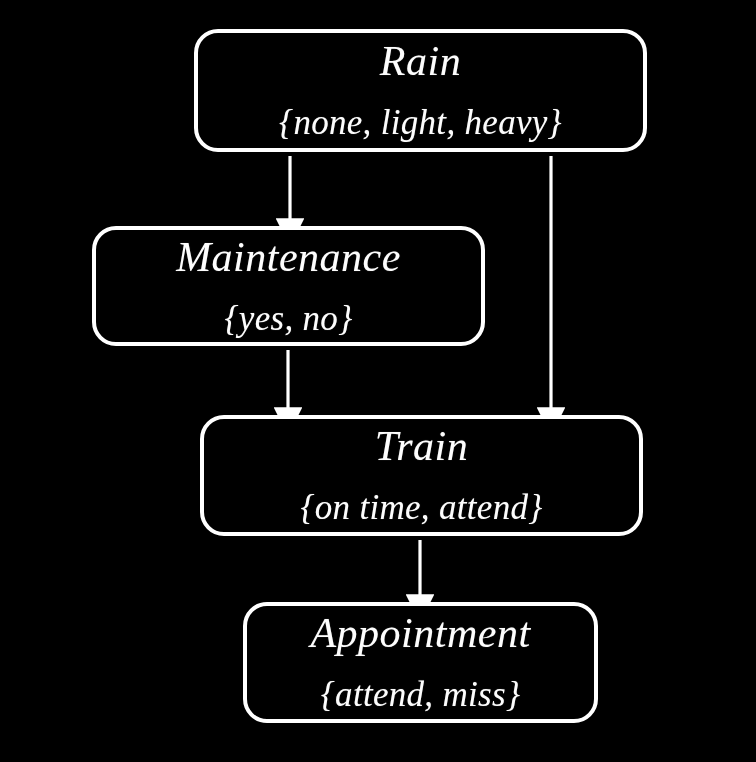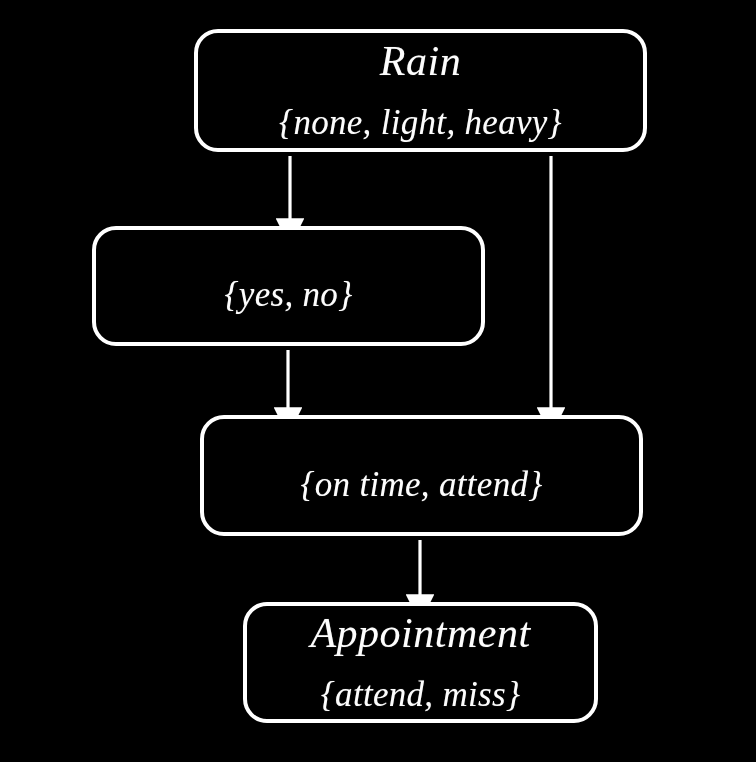--- a/index.html
+++ b/index.html
@@ -74,24 +74,26 @@
         <line x1="420" y1="540" x2="420" y2="598" stroke="#ffffff" stroke-width="3.2" marker-end="url(#arrowhead)"></line>
       </g>
   </svg>
 
   <div class="node" id="node-rain">
     <div class="node-title">Rain</div>
     <div class="node-values">{none, light, heavy}</div>
   </div>
 
   <div class="node" id="node-maintenance">
+    <div class="node-title">Maintenance</div>
     <div class="node-values">{yes, no}</div>
   </div>
 
   <div class="node" id="node-train">
+    <div class="node-title">Train</div>
     <div class="node-values">{on time, attend}</div>
   </div>
 
   <div class="node" id="node-appointment">
     <div class="node-title">Appointment</div>
     <div class="node-values">{attend, miss}</div>
   </div>
 
 </div>
 

